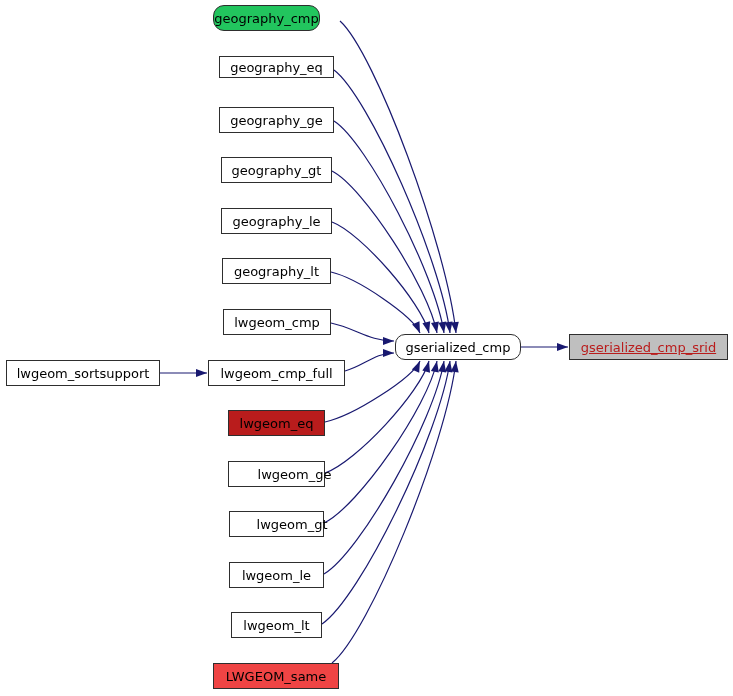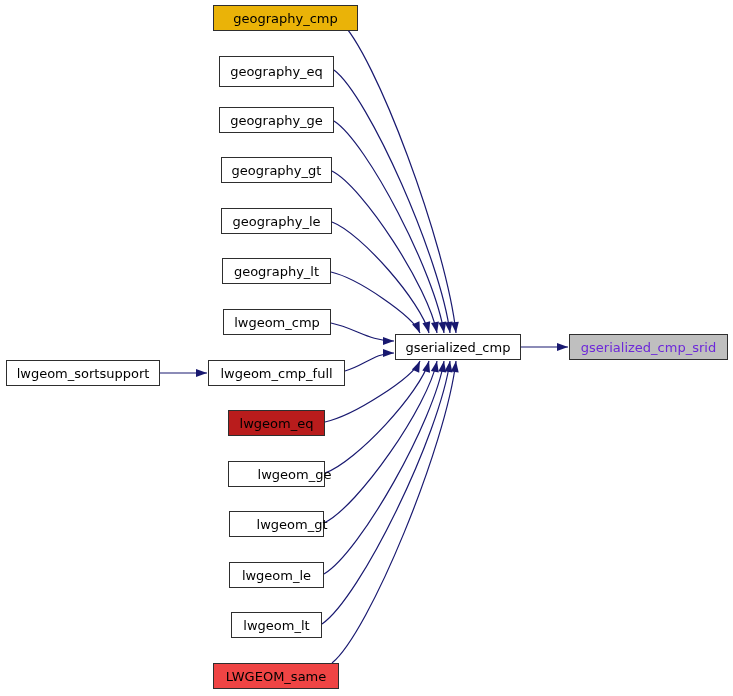--- a/index.html
+++ b/index.html
@@ -56,31 +56,31 @@
       <path d="M324,574 C360,552.7,434.4,420.64,444,361" fill="none" stroke="#191970" stroke-width="1.2"></path>
       <polygon points="444,361 446.2010440934248,372.49588643379883 438.3027125812796,371.2245252246004" fill="#191970"></polygon>
       <path d="M322,624 C360.4,597.7,439.76,434.64,450,361" fill="none" stroke="#191970" stroke-width="1.2"></path>
       <polygon points="450,361 452.44685329910516,372.4460870577092 444.52309441844983,371.34424986409283" fill="#191970"></polygon>
       <path d="M332,663 C369.2,632.8,446.08,445.56,456,361" fill="none" stroke="#191970" stroke-width="1.2"></path>
       <polygon points="456,361 458.69110065489895,372.3911359075907 450.74558838610517,371.4590228315922" fill="#191970"></polygon>
       <path d="M521,347 L568,347" fill="none" stroke="#191970" stroke-width="1.2"></path>
       <polygon points="568,347 557,351 557,343" fill="#191970"></polygon>
     </svg>
   <div id="node-layer">
-      <div class="node" style="left: 213px; top: 5px; width: 145px; height: 26px; background: #eab308; border-color: rgb(46, 46, 46); color: rgb(0, 0, 0);">geography_cmp</div>
-      <div class="node" style="left: 219px; top: 56px; width: 115px; height: 31px; background: rgb(255, 255, 255); border-color: rgb(46, 46, 46); color: rgb(0, 0, 0);">geography_eq</div>
+      <div class="node" style="left: 213px; top: 5px; width: 107px; height: 26px; background: #22c55e; border-color: rgb(46, 46, 46); color: rgb(0, 0, 0); border-radius: 11px;">geography_cmp</div>
+      <div class="node" style="left: 219px; top: 56px; width: 115px; height: 22px; background: rgb(255, 255, 255); border-color: rgb(46, 46, 46); color: rgb(0, 0, 0);">geography_eq</div>
       <div class="node" style="left: 219px; top: 107px; width: 115px; height: 26px; background: rgb(255, 255, 255); border-color: rgb(46, 46, 46); color: rgb(0, 0, 0); text-align: center;">geography_ge</div>
       <div class="node" style="left: 221px; top: 157px; width: 111px; height: 26px; background: rgb(255, 255, 255); border-color: rgb(46, 46, 46); color: rgb(0, 0, 0);">geography_gt</div>
       <div class="node" style="left: 221px; top: 208px; width: 111px; height: 26px; background: rgb(255, 255, 255); border-color: rgb(46, 46, 46); color: rgb(0, 0, 0);">geography_le</div>
       <div class="node" style="left: 222px; top: 258px; width: 109px; height: 26px; background: rgb(255, 255, 255); border-color: rgb(46, 46, 46); color: rgb(0, 0, 0);">geography_lt</div>
       <div class="node" style="left: 223px; top: 309px; width: 108px; height: 26px; background: rgb(255, 255, 255); border-color: rgb(46, 46, 46); color: rgb(0, 0, 0);">lwgeom_cmp</div>
       <div class="node" style="left: 6px; top: 360px; width: 154px; height: 26px; background: rgb(255, 255, 255); border-color: rgb(46, 46, 46); color: rgb(0, 0, 0);">lwgeom_sortsupport</div>
       <div class="node" style="left: 208px; top: 360px; width: 137px; height: 26px; background: rgb(255, 255, 255); border-color: rgb(46, 46, 46); color: rgb(0, 0, 0);">lwgeom_cmp_full</div>
       <div class="node" style="left: 228px; top: 410px; width: 97px; height: 26px; background: #b91c1c; border-color: rgb(46, 46, 46); color: rgb(0, 0, 0);">lwgeom_eq</div>
       <div class="node" style="left: 228px; top: 461px; width: 97px; height: 26px; background: rgb(255, 255, 255); border-color: rgb(46, 46, 46); color: rgb(0, 0, 0); padding-left: 36px;">lwgeom_ge</div>
       <div class="node" style="left: 229px; top: 511px; width: 95px; height: 26px; background: rgb(255, 255, 255); border-color: rgb(46, 46, 46); color: rgb(0, 0, 0); padding-left: 31px;">lwgeom_gt</div>
       <div class="node" style="left: 229px; top: 562px; width: 95px; height: 26px; background: rgb(255, 255, 255); border-color: rgb(46, 46, 46); color: rgb(0, 0, 0);">lwgeom_le</div>
       <div class="node" style="left: 231px; top: 612px; width: 91px; height: 26px; background: rgb(255, 255, 255); border-color: rgb(46, 46, 46); color: rgb(0, 0, 0);">lwgeom_lt</div>
       <div class="node" style="left: 213px; top: 663px; width: 126px; height: 26px; background: #ef4444; border-color: rgb(46, 46, 46); color: rgb(0, 0, 0);">LWGEOM_same</div>
-      <div class="node" style="left: 395px; top: 334px; width: 126px; height: 26px; background: rgb(255, 255, 255); border-color: rgb(46, 46, 46); color: rgb(0, 0, 0);">gserialized_cmp</div>
-      <div class="node hl" style="left: 569px; top: 334px; width: 159px; height: 26px; background: rgb(191, 191, 191); border-color: rgb(46, 46, 46); color: #6d28d9;">gserialized_cmp_srid</div>
+      <div class="node" style="left: 395px; top: 334px; width: 126px; height: 26px; background: rgb(255, 255, 255); border-color: rgb(46, 46, 46); color: rgb(0, 0, 0); border-radius: 10px;">gserialized_cmp</div>
+      <div class="node hl" style="left: 569px; top: 334px; width: 159px; height: 26px; background: rgb(191, 191, 191); border-color: rgb(46, 46, 46); color: #b91c1c; text-decoration: underline;">gserialized_cmp_srid</div>
     </div>
 </div>
 
 </body></html>

